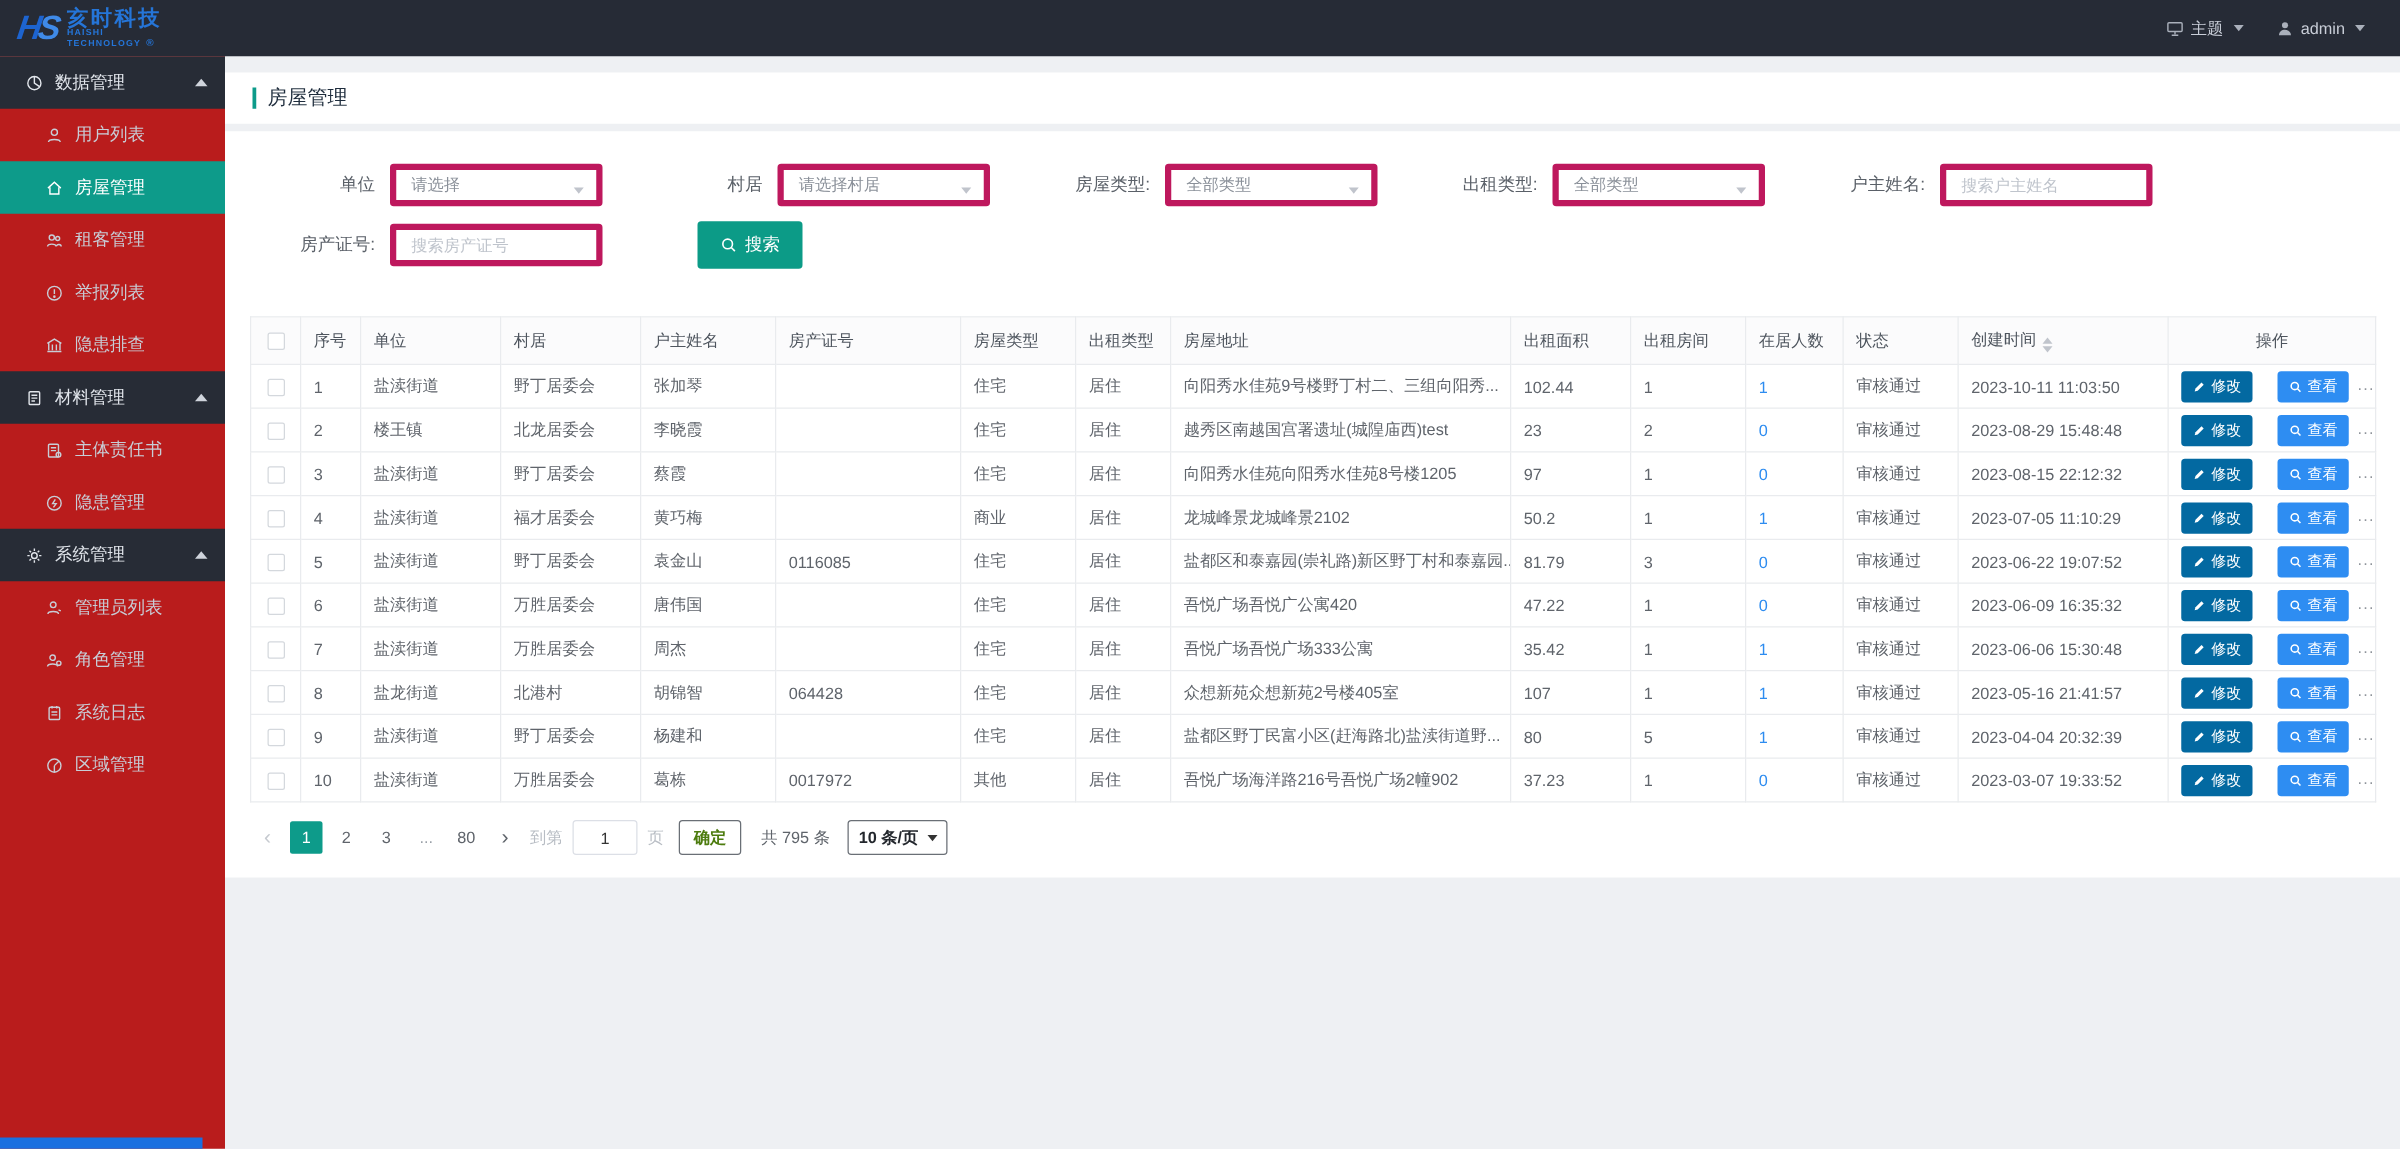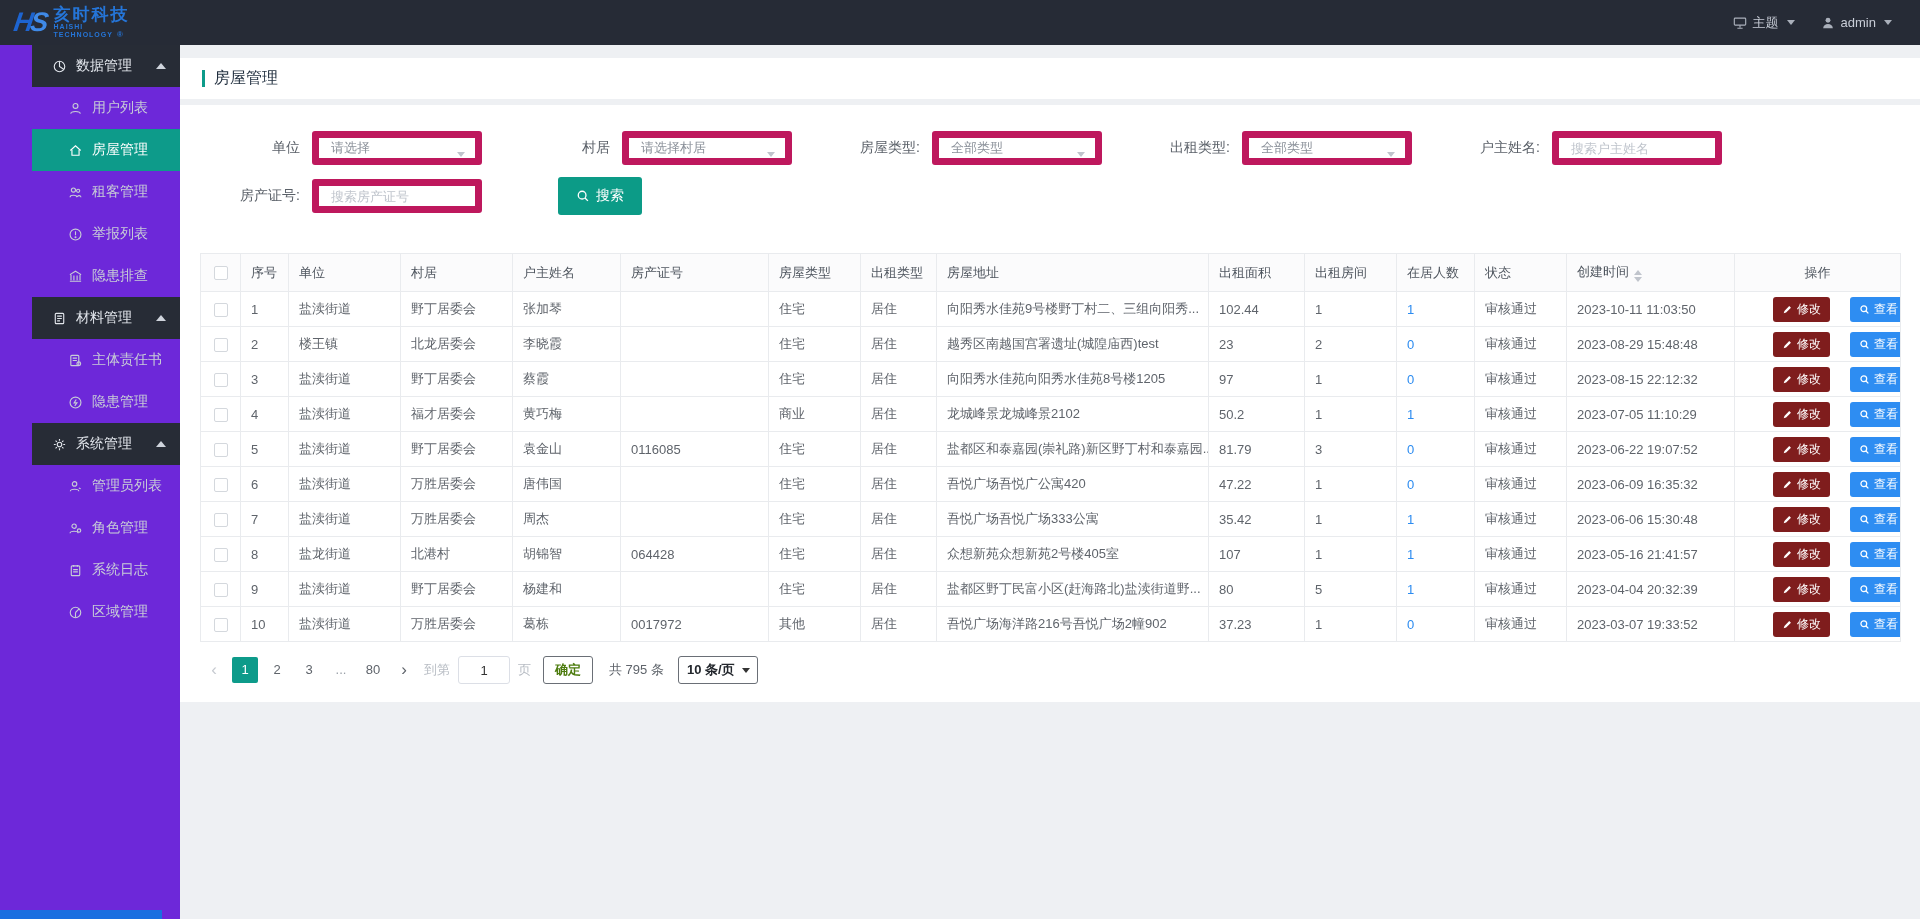--- a/index.html
+++ b/index.html
@@ -15,21 +15,21 @@
   .logo-mark .l1 { color:#1d64d0; } .logo-mark .l2 { color:#3f8ae8; }
   .logo-text-cn { color:#2575d8; font-weight:700; font-size:17px; letter-spacing:2px; line-height:17px; }
   .logo-text-en { color:#2575d8; font-size:7px; font-weight:700; letter-spacing:1px; line-height:8px; }
   .logo-reg { color:#2575d8; font-size:8px; margin-left:4px; }
   .topbar-right { display:flex; align-items:center; gap:26px; padding-right:28px; color:#c9ced8; font-size:13px; }
   .tb-item { display:flex; align-items:center; gap:6px; cursor:pointer; }
   .caret-down { width:0; height:0; border-left:4px solid transparent; border-right:4px solid transparent;
     border-top:5px solid #aab0bb; margin-left:2px; }
 
   
-  .sidebar { position:absolute; left:0; top:45px; bottom:0; width:180px; background:#6d28d9; overflow:hidden;padding-left:32px; }
+  .sidebar { position:absolute; left:0; top:45px; bottom:0; width:180px; background:#b91c1c; overflow:hidden; }
   .sb-group-header { height:42px; display:flex; align-items:center; gap:9px; padding:0 14px 0 20px;
     background:#272c36; color:#e2e6ec; font-size:14px; cursor:pointer; }
   .sb-group-header .grow { flex:1; }
   .caret-up { width:0; height:0; border-left:5px solid transparent; border-right:5px solid transparent;
     border-bottom:6px solid #cfd4dc; }
   .sb-item { height:42px; display:flex; align-items:center; gap:9px; padding-left:36px;
     color:#c8cdd6; font-size:14px; cursor:pointer; }
   .sb-item.active { background:#0d9b8a; color:#ffffff; }
   .sb-icon { display:inline-flex; width:15px; height:15px; flex:0 0 15px; }
   .sb-icon svg { width:15px; height:15px; stroke:currentColor; fill:none; stroke-width:1.2; }
@@ -40,21 +40,21 @@
   .page-title-bar { margin-top:13px; height:41px; background:#ffffff; display:flex; align-items:center; padding-left:22px; }
   .title-accent { width:3px; height:17px; background:#0d9b8a; margin-right:9px; }
   .page-title { font-size:16px; color:#1f2d3d; font-weight:400; }
   .content-panel { margin-top:6px; background:#ffffff; height:597px; }
 
   
   .filters { padding:26px 0 0 40px; }
   .f-row { display:flex; align-items:center; margin-bottom:12px; }
   .f-group { display:flex; align-items:center; margin-right:48px; }
   .f-label { width:80px; text-align:right; font-size:14px; color:#5a6068; margin-right:12px; white-space:nowrap; }
-  .select, .text-input { position:relative; width:170px; height:34px; border:7px solid #be185d; border-radius:3px;
+  .select, .text-input { position:relative; width:170px; height:34px; border:5px solid #be185d; border-radius:3px;
     background:#fff; display:flex; align-items:center; padding:0 24px 0 12px; font-size:13px; }
   .select .val { color:#8a9099; }
   .select .sel-caret { position:absolute; right:10px; top:14px; width:0; height:0;
     border-left:4px solid transparent; border-right:4px solid transparent; border-top:5px solid #c0c4cc; }
   .text-input input { border:none; outline:none; width:100%; font-size:13px; color:#0f766e;
     font-family:inherit; background:transparent; }
   .text-input input::placeholder { color:#bfc4cc; }
   .search-btn { margin-left:28px; height:38px; padding:0 18px; background:#0c9b87; border:none; border-radius:3px;
     color:#fff; font-size:14px; display:inline-flex; align-items:center; gap:6px; cursor:pointer; font-family:inherit; }
 
@@ -71,21 +71,21 @@
   td.c-check, th.c-check { text-align:center; padding:0; }
   .checkbox { display:inline-block; width:14px; height:14px; border:1px solid #d4d8dd; border-radius:2px;
     background:#fff; vertical-align:middle; cursor:pointer; }
   .residents-link { color:#2d8cf0; cursor:pointer; }
   .sorter { display:inline-flex; flex-direction:column; gap:2px; margin-left:5px; vertical-align:1px; cursor:pointer; }
   .sorter .up { width:0; height:0; border-left:4px solid transparent; border-right:4px solid transparent; border-bottom:5px solid #c0c4cc; }
   .sorter .dn { width:0; height:0; border-left:4px solid transparent; border-right:4px solid transparent; border-top:5px solid #c0c4cc; }
   td.c-ops { text-align:center; }
   .btn-op { display:inline-flex; align-items:center; gap:4px; height:25px; padding:0 9px; border:none; border-radius:3px;
     color:#fff; font-size:12px; cursor:pointer; font-family:inherit; vertical-align:middle; }
-  .btn-edit { background:#7f1d1d;margin-left:28px; } .btn-view { background:#2e8df2; margin-left:20px; }
+  .btn-edit { background:#0369a1; } .btn-view { background:#2e8df2; margin-left:20px; }
   .more-dots { color:#8f949b; margin-left:7px; letter-spacing:1px; cursor:pointer; }
 
   
   .pagination { display:flex; align-items:center; margin:14px 0 0 22px; font-size:13px; color:#5f646b; gap:6px; }
   .pg-arrow { width:24px; text-align:center; font-size:17px; cursor:pointer; color:#5f646b; }
   .pg-arrow.disabled { color:#c6cad0; }
   .pg-num { min-width:26px; height:26px; line-height:26px; text-align:center; border-radius:2px; cursor:pointer; padding:0 4px; }
   .pg-num.active { background:#0d9b8a; color:#fff; }
   .pg-ellipsis { color:#9aa0a8; }
   .pg-goto-text { color:#b8bdc4; margin:0 2px; }

